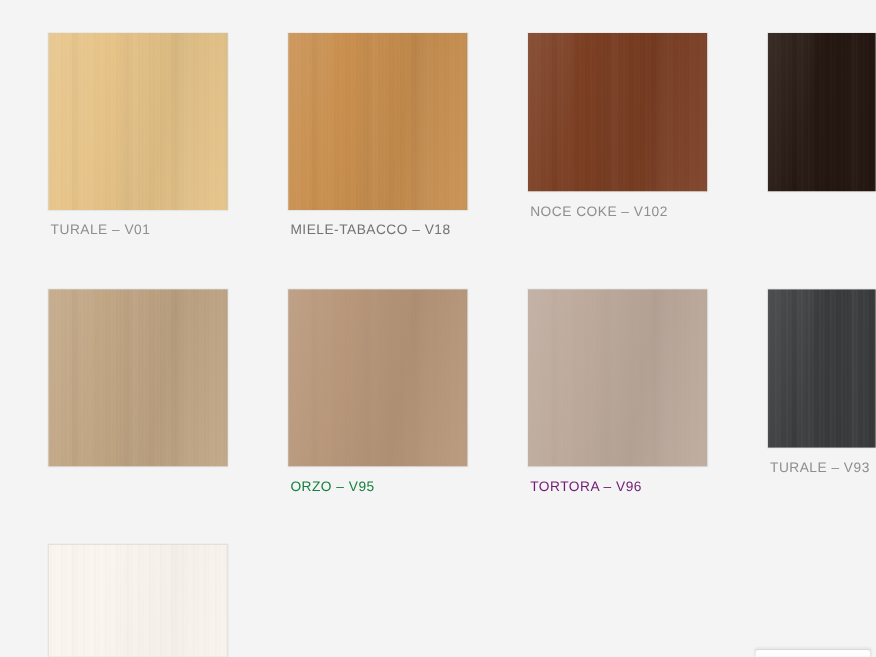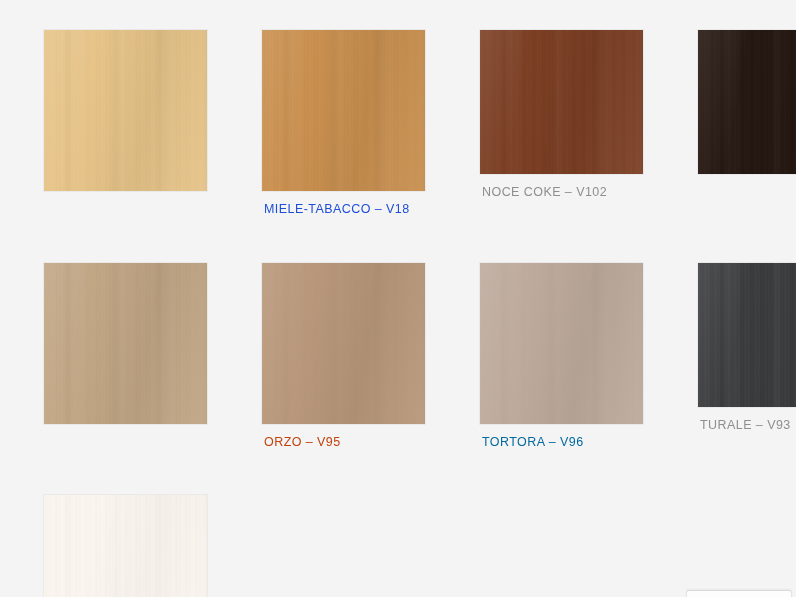--- a/index.html
+++ b/index.html
@@ -147,32 +147,33 @@
 
     <figure class="swatch-card col-1">
       <div class="swatch-figure">
         <div class="swatch-chip">
           <span class="grain-base" style="background:#e7c488"></span>
           <span class="grain-lines"></span>
           <span class="grain-bands"></span>
           <span class="grain-shade"></span>
         </div>
       </div>
+      <figcaption class="swatch-caption" style="color: rgb(142, 142, 142);">TURALE – V01</figcaption>
     </figure>
 
     <figure class="swatch-card col-2">
       <div class="swatch-figure">
         <div class="swatch-chip">
           <span class="grain-base" style="background:#c98f4e"></span>
           <span class="grain-lines"></span>
           <span class="grain-bands"></span>
           <span class="grain-shade"></span>
         </div>
       </div>
-      <figcaption class="swatch-caption" style="color: #1d4ed8; text-align: right;">MIELE-TABACCO – V18</figcaption>
+      <figcaption class="swatch-caption" style="color: #737373; text-align: right;">MIELE-TABACCO – V18</figcaption>
     </figure>
 
     <figure class="swatch-card col-3">
       <div class="swatch-figure">
         <div class="swatch-chip">
           <span class="grain-base" style="background:#7b3e22"></span>
           <span class="grain-lines"></span>
           <span class="grain-bands"></span>
           <span class="grain-shade"></span>
         </div>
@@ -208,33 +209,33 @@
 
     <figure class="swatch-card col-2">
       <div class="swatch-figure">
         <div class="swatch-chip">
           <span class="grain-base" style="background:#b8977a"></span>
           <span class="grain-lines" style="opacity:.22"></span>
           <span class="grain-bands" style="opacity:.25"></span>
           <span class="grain-shade"></span>
         </div>
       </div>
-      <figcaption class="swatch-caption" style="color: #c2410c;">ORZO – V95</figcaption>
+      <figcaption class="swatch-caption" style="color: #15803d;">ORZO – V95</figcaption>
     </figure>
 
     <figure class="swatch-card col-3">
       <div class="swatch-figure">
         <div class="swatch-chip">
           <span class="grain-base" style="background:#bdaa9c"></span>
           <span class="grain-lines" style="opacity:.25"></span>
           <span class="grain-bands" style="opacity:.3"></span>
           <span class="grain-shade"></span>
         </div>
       </div>
-      <figcaption class="swatch-caption" style="color: #0369a1;">TORTORA – V96</figcaption>
+      <figcaption class="swatch-caption" style="color: #701a75;">TORTORA – V96</figcaption>
     </figure>
 
     <figure class="swatch-card col-4">
       <div class="swatch-figure">
         <div class="swatch-chip">
           <span class="grain-base" style="background:#3a3b3d"></span>
           <span class="grain-lines" style="opacity:.85"></span>
           <span class="grain-bands" style="opacity:.7"></span>
           <span class="grain-shade"></span>
         </div>

